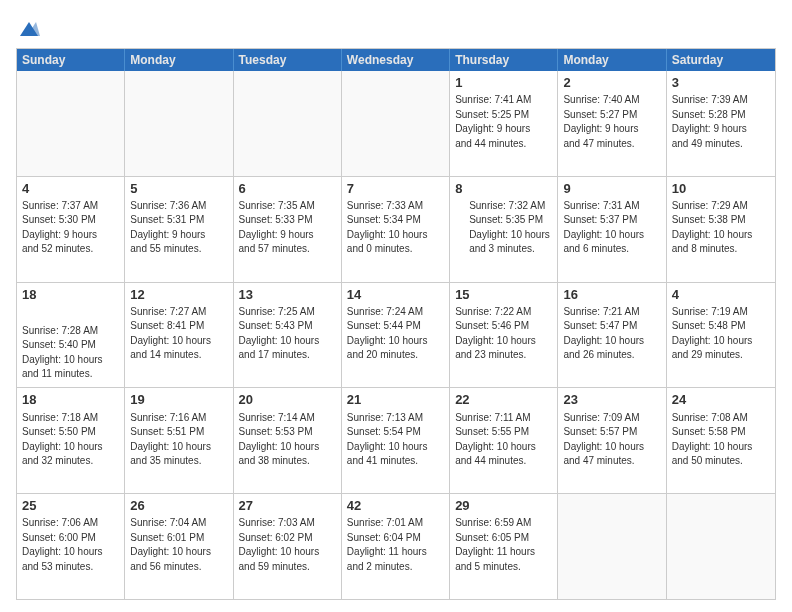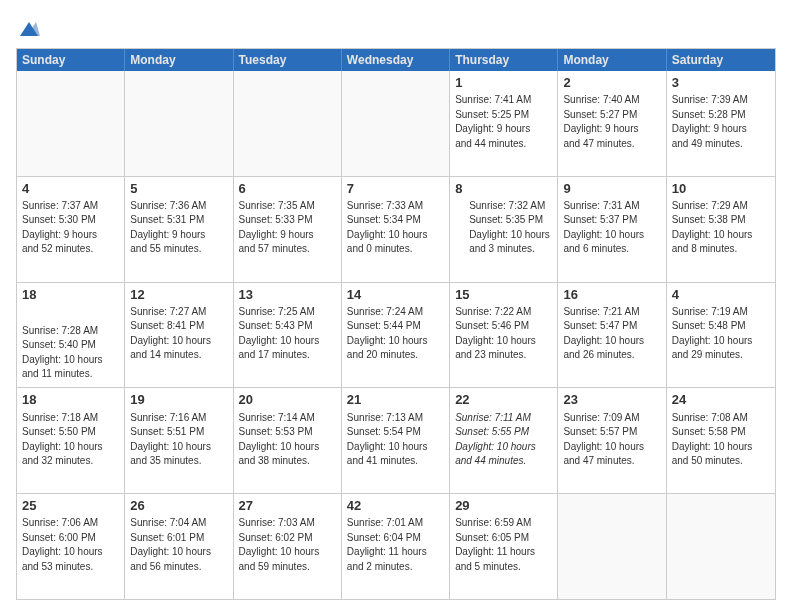--- a/index.html
+++ b/index.html
@@ -304,21 +304,21 @@
           </div>
           <div class="cal-cell">
             <span class="day-num">21</span>
             <div class="cell-info" style="white-space: pre-line;">Sunrise: 7:13 AM
 Sunset: 5:54 PM
 Daylight: 10 hours
 and 41 minutes.</div>
           </div>
           <div class="cal-cell">
             <span class="day-num">22</span>
-            <div class="cell-info" style="white-space: pre-line; font-style: italic;">Sunrise: 7:11 AM
+            <div class="cell-info" style="white-space: pre-line;">Sunrise: 7:11 AM
 Sunset: 5:55 PM
 Daylight: 10 hours
 and 44 minutes.</div>
           </div>
           <div class="cal-cell">
             <span class="day-num">23</span>
             <div class="cell-info" style="white-space: pre-line;">Sunrise: 7:09 AM
 Sunset: 5:57 PM
 Daylight: 10 hours
 and 47 minutes.</div>

